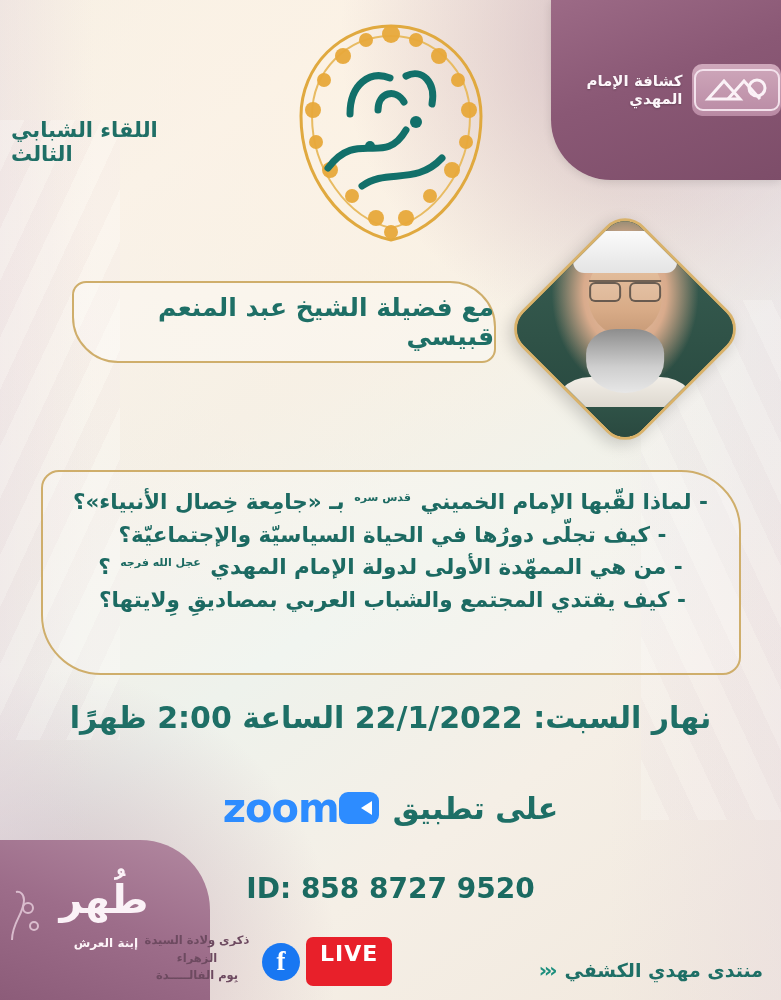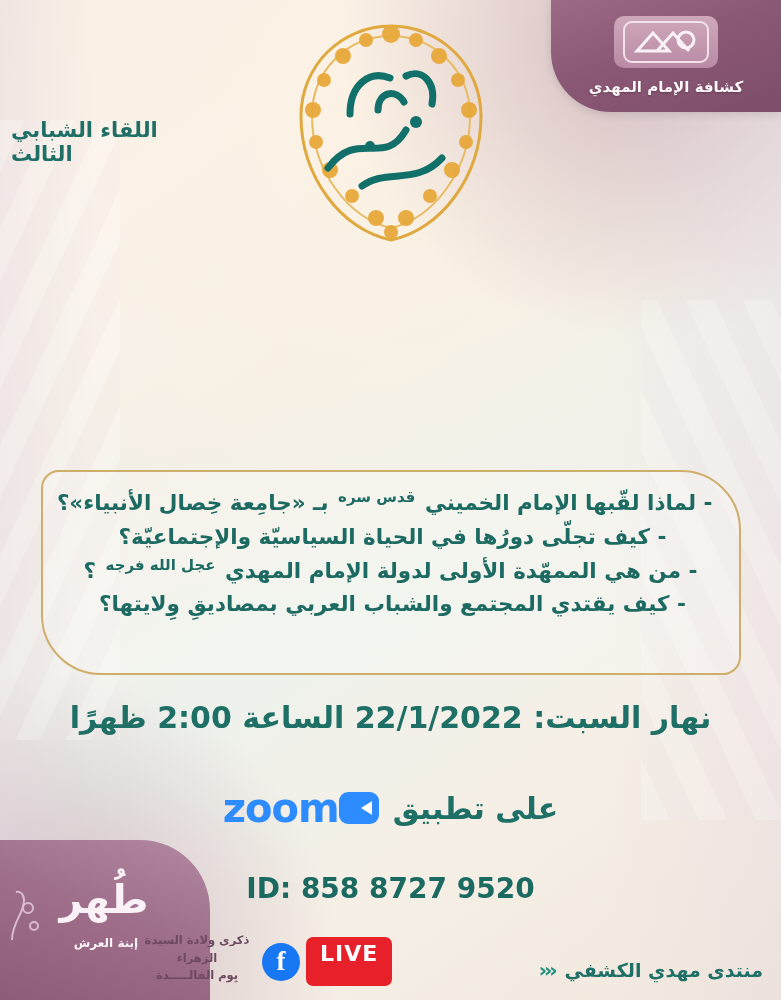--- a/index.html
+++ b/index.html
@@ -50,25 +50,25 @@
       repeating-linear-gradient(65deg, rgba(255,255,255,0.40) 0 26px, rgba(236,228,238,0.28) 26px 52px);
     opacity: .5;
     pointer-events: none;
   }
 
   
   .scouts {
     position: absolute;
     top: 0; right: 0;
     width: 230px;
-    height: 112px;
+    height: 180px;
     background: linear-gradient(160deg, #9c6a86 0%, #8a5875 45%, #7d4d69 100%);
     border-bottom-left-radius: 60px;
     display: flex;
-    flex-direction: column;
+    flex-direction: row;
     align-items: center;
     justify-content: center;
     gap: 10px;
     box-shadow: 0 2px 10px rgba(0,0,0,0.12);
   }
   .scouts-emblem {
     width: 104px;
     height: 52px;
     border-radius: 10px;
     background: linear-gradient(180deg, #cfa8bb 0%, #b98aa4 100%);
@@ -243,21 +243,21 @@
   }
   .topic {
     color: #1c6a62;
     font-size: 21.5px;
     font-weight: bold;
     text-align: center;
     line-height: 1.52;
     white-space: nowrap;
   }
   .sup {
-    font-size: 15px;
+    font-size: 11px;
     font-weight: bold;
     vertical-align: super;
     color: #1c6a62;
     margin: 0 2px;
   }
 
   
   .date-line {
     position: absolute;
     top: 700px;
@@ -487,20 +487,34 @@
           <path d="M112 92 C112 74 130 70 138 84"></path>
         </g>
         <g fill="#12706a">
           <circle cx="150" cy="104" r="6"></circle>
           <circle cx="104" cy="128" r="5"></circle>
         </g>
       </g>
     </svg>
   </div>
 
+  <div class="speaker-wrap">
+    <div class="portrait">
+      <div class="portrait-inner">
+        <div class="robe"></div>
+        <div class="face"></div>
+        <div class="beard"></div>
+        <div class="glasses"></div>
+        <div class="turban"></div>
+      </div>
+    </div>
+    <div class="speaker-plate">
+      <div class="speaker-name">مع فضيلة الشيخ عبد المنعم قبيسي</div>
+    </div>
+  </div>
 
 
   <div class="topics-box">
     <div class="topic">
       <span>- لماذا لقّبها الإمام الخميني</span>
       <span class="sup">قدس سره</span>
       <span>بـ «جامِعة خِصال الأنبياء»؟</span>
     </div>
     <div class="topic">
       <span>- كيف تجلّى دورُها في الحياة السياسيّة والإجتماعيّة؟</span>

